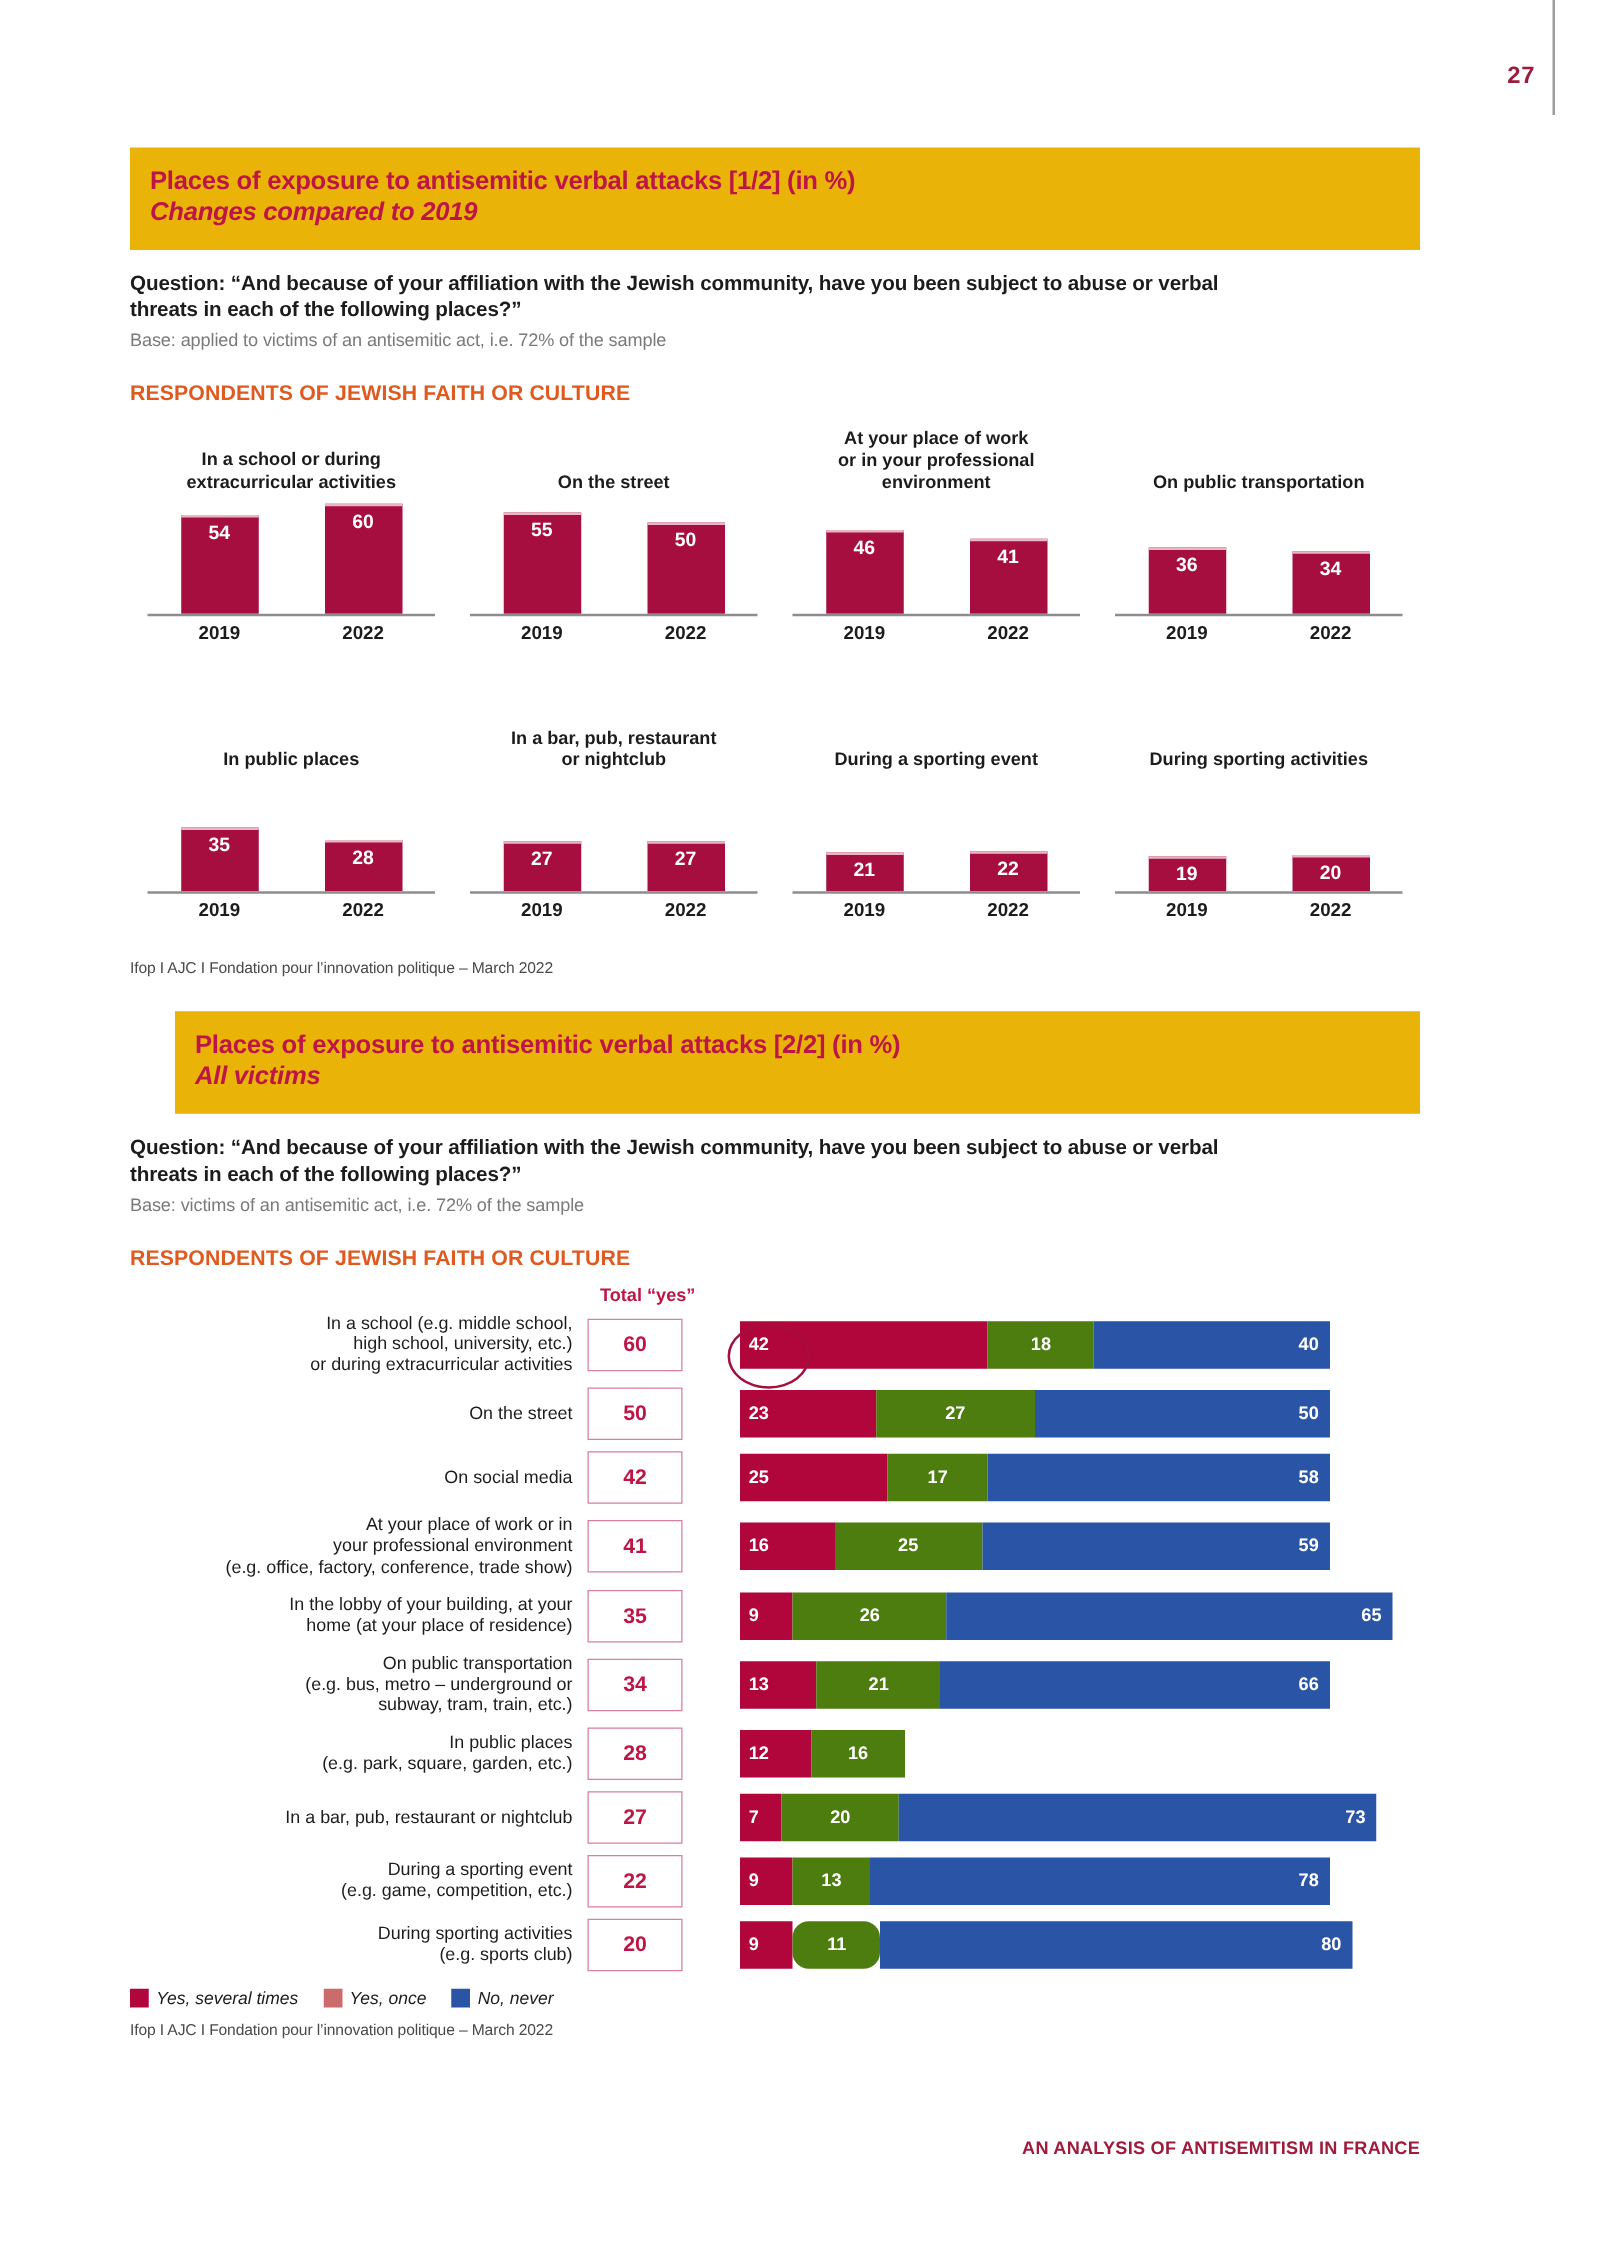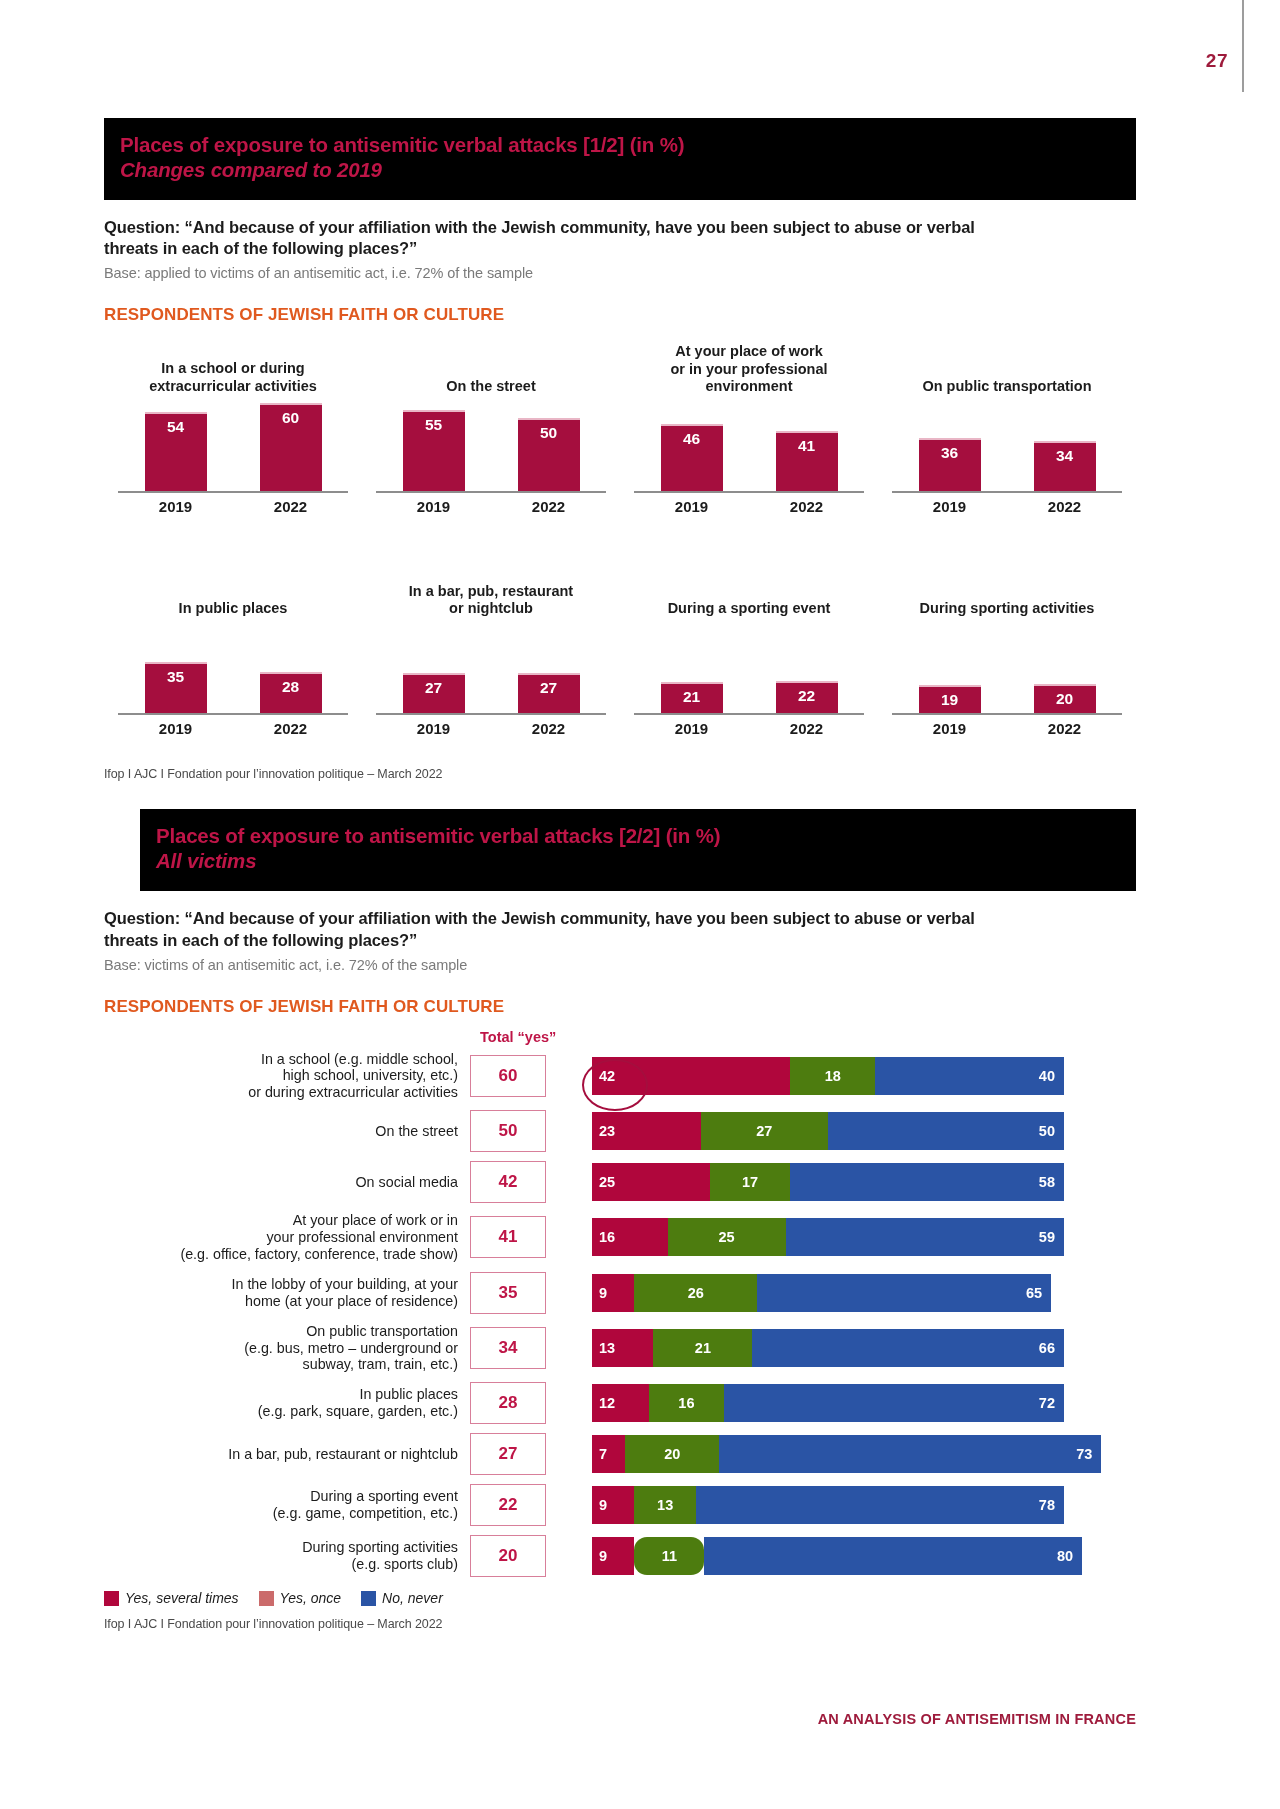--- a/index.html
+++ b/index.html
@@ -40,21 +40,21 @@
   
   .content {
     position: absolute;
     left: 104px;
     top: 0;
     width: 1032px;
   }
 
   
   .banner {
-    background: #000000;
+    background: #eab308;
     padding: 14px 16px 16px 16px;
     margin-top: 0;
   }
   .banner-line1 {
     color: #be1547;
     font-weight: bold;
     font-size: 20.5px;
     line-height: 1.22;
     letter-spacing: -0.2px;
   }
@@ -560,21 +560,21 @@
               <div>home (at your place of residence)</div>
             </div>
             <div class="srow-total">35</div>
             <div class="srow-bars">
               <div class="seg several" style="width: 42.48px;">
                 <span>9</span>
               </div>
               <div class="seg once" style="width: 122.72px;">
                 <span>26</span>
               </div>
-              <div class="seg never" style="width: 294px;">
+              <div class="seg never" style="width: 357px;">
                 <span>65</span>
               </div>
             </div>
           </div>
           <div class="srow">
             <div class="srow-label">
               <div>On public transportation</div>
               <div>(e.g. bus, metro – underground or</div>
               <div>subway, tram, train, etc.)</div>
             </div>
@@ -596,23 +596,20 @@
               <div>In public places</div>
               <div>(e.g. park, square, garden, etc.)</div>
             </div>
             <div class="srow-total">28</div>
             <div class="srow-bars">
               <div class="seg several" style="width: 56.64px;">
                 <span>12</span>
               </div>
               <div class="seg once" style="width: 75.52px;">
                 <span>16</span>
-              </div>
-              <div class="seg never" style="width: 339.84px;">
-                <span>72</span>
               </div>
             </div>
           </div>
           <div class="srow">
             <div class="srow-label">
               <div>In a bar, pub, restaurant or nightclub</div>
             </div>
             <div class="srow-total">27</div>
             <div class="srow-bars">
               <div class="seg several" style="width: 33.04px;">

